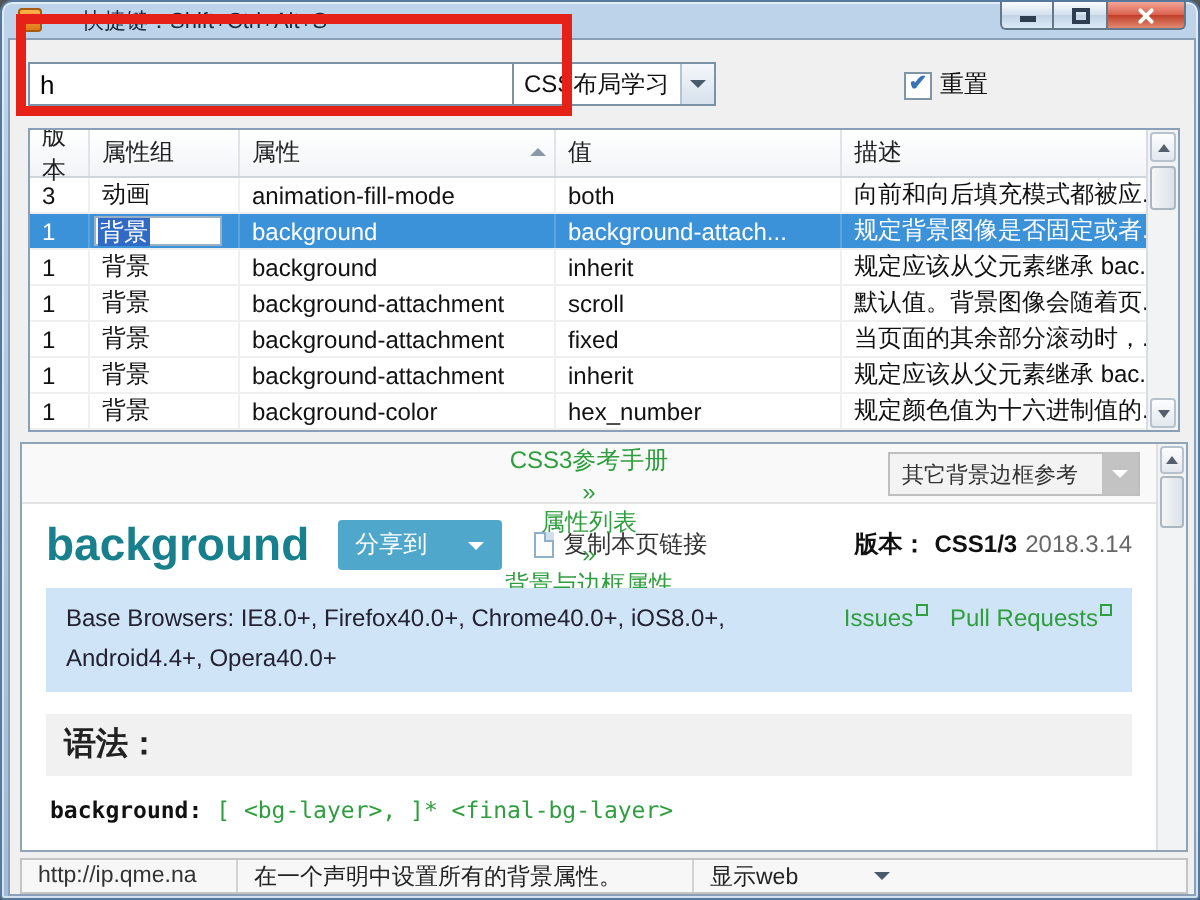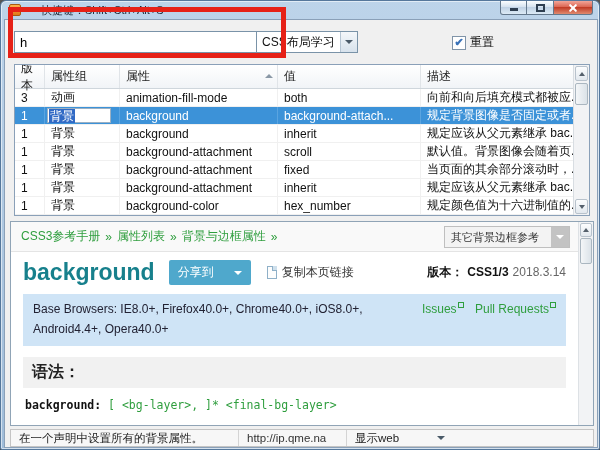--- a/index.html
+++ b/index.html
@@ -79,21 +79,21 @@
   .sb-btn.up { top:1px; } .sb-btn.down { bottom:1px; }
   .sb-thumb { position:absolute; left:1px; right:1px; background:linear-gradient(90deg,#f4f6f8,#dbe2e8); border:1px solid #aab6c0; border-radius:2px; }
   .s-tri-up { width:0;height:0;border-left:3px solid transparent;border-right:3px solid transparent;border-bottom:4px solid #55606c; }
   .s-tri-down { width:0;height:0;border-left:3px solid transparent;border-right:3px solid transparent;border-top:4px solid #55606c; }
 
   
   .webpanel { position:absolute; left:5px; top:201px; width:584px; height:205px; background:#fff; border:1px solid #90a4b6; }
   .web-scroll { position:absolute; right:0; top:0; bottom:0; width:15px; background:#f2f3f5; border-left:1px solid #dde1e5; }
   .web-scroll .sb-btn { height:14px; }
   .breadcrumb-bar { position:absolute; left:0; top:0; right:15px; height:30px; background:#f9f9f9; border-bottom:1px solid #e4e4e4;
-    display:flex; align-items:center; padding:0 10px; }
+    display:flex; align-items:center; padding:0 10px;flex-direction:column; }
   .crumb { font-size:12px; color:#2f9e3e; cursor:pointer; white-space:nowrap; }
   .crumb-sep { font-size:12px; color:#2f9e3e; margin:0 5px; }
   .ref-combo { position:absolute; right:8px; top:4px; width:126px; height:22px; background:#f3f3f3; border:1px solid #bfbfbf; display:flex; }
   .ref-combo .c-text { flex:1; font-size:11px; color:#333; display:flex; align-items:center; padding:0 6px; white-space:nowrap; }
   .ref-combo .c-btn { width:18px; background:#c3c3c3; display:flex; align-items:center; justify-content:center; }
   .ref-combo .c-btn .tri-down { border-top-color:#fff; }
 
   .web-content { position:absolute; left:0; top:30px; right:15px; bottom:0; padding:7px 12px 0 12px; overflow:hidden; }
   .title-row { display:flex; align-items:center; }
   .prop-title { font-size:23px; font-weight:bold; color:#17808c; letter-spacing:0; }
@@ -311,22 +311,22 @@
 
       <div class="web-scroll">
         <div class="sb-btn up">
             <span class="s-tri-up"></span>
           </div>
         <div class="sb-thumb" style="top:16px; height:26px;"></div>
       </div>
     </div>
 
     <div class="statusbar">
+      <span class="sb-seg seg-url">http://ip.qme.na</span>
       <span class="sb-seg seg-desc">在一个声明中设置所有的背景属性。</span>
-      <span class="sb-seg seg-url">http://ip.qme.na</span>
       <span class="sb-seg seg-mode">
         <span>显示web</span>
         <span class="tri-down"></span>
       </span>
     </div>
 
   </div>
 
   <div class="annotation-rect"></div>
 

